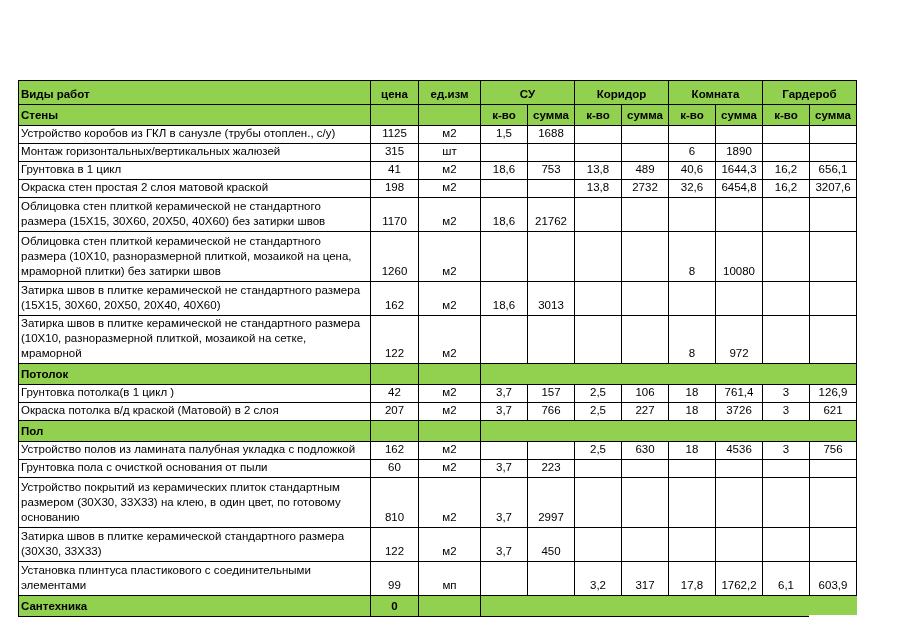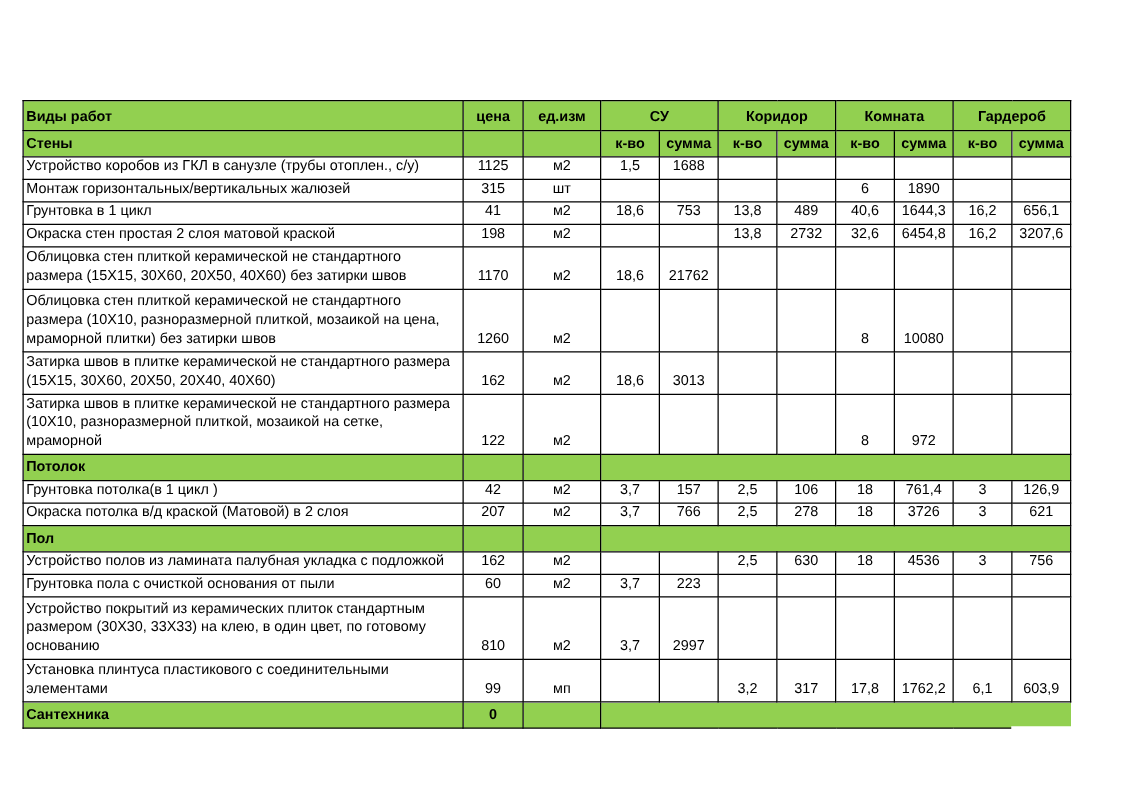--- a/index.html
+++ b/index.html
@@ -224,21 +224,21 @@
             <td class="num">3</td>
             <td class="num br2">126,9</td>
           </tr>
           <tr class="work-row">
             <td class="name bl2 br2">Окраска потолка в/д краской (Матовой) в 2 слоя</td>
             <td class="num br2">207</td>
             <td class="num br2">м2</td>
             <td class="num">3,7</td>
             <td class="num br2">766</td>
             <td class="num">2,5</td>
-            <td class="num br2">278</td>
+            <td class="num br2">227</td>
             <td class="num">18</td>
             <td class="num br2">3726</td>
             <td class="num">3</td>
             <td class="num br2">621</td>
           </tr>
           <tr class="section-row">
             <td class="green name big bl2 br2 bt2 bb2">Пол</td>
             <td class="green secnum br2 bt2 bb2"></td>
             <td class="green br2 bt2 bb2"></td>
             <td class="green section-span br2 bt2 bb2" colspan="8"></td>
@@ -268,20 +268,33 @@
             <td class="num br2"></td>
             <td class="num"></td>
             <td class="num br2"></td>
           </tr>
           <tr class="work-row h3">
             <td class="name bl2 br2">Устройство покрытий из керамических плиток стандартным размером (30X30, 33X33) на клею, в один цвет, по готовому основанию</td>
             <td class="num br2">810</td>
             <td class="num br2">м2</td>
             <td class="num">3,7</td>
             <td class="num br2">2997</td>
+            <td class="num"></td>
+            <td class="num br2"></td>
+            <td class="num"></td>
+            <td class="num br2"></td>
+            <td class="num"></td>
+            <td class="num br2"></td>
+          </tr>
+          <tr class="work-row h2">
+            <td class="name bl2 br2">Затирка швов в плитке керамической стандартного размера (30X30, 33X33)</td>
+            <td class="num br2">122</td>
+            <td class="num br2">м2</td>
+            <td class="num">3,7</td>
+            <td class="num br2">450</td>
             <td class="num"></td>
             <td class="num br2"></td>
             <td class="num"></td>
             <td class="num br2"></td>
             <td class="num"></td>
             <td class="num br2"></td>
           </tr>
           <tr class="work-row h2">
             <td class="name bl2 br2">Установка плинтуса пластикового с соединительными элементами</td>
             <td class="num br2">99</td>

